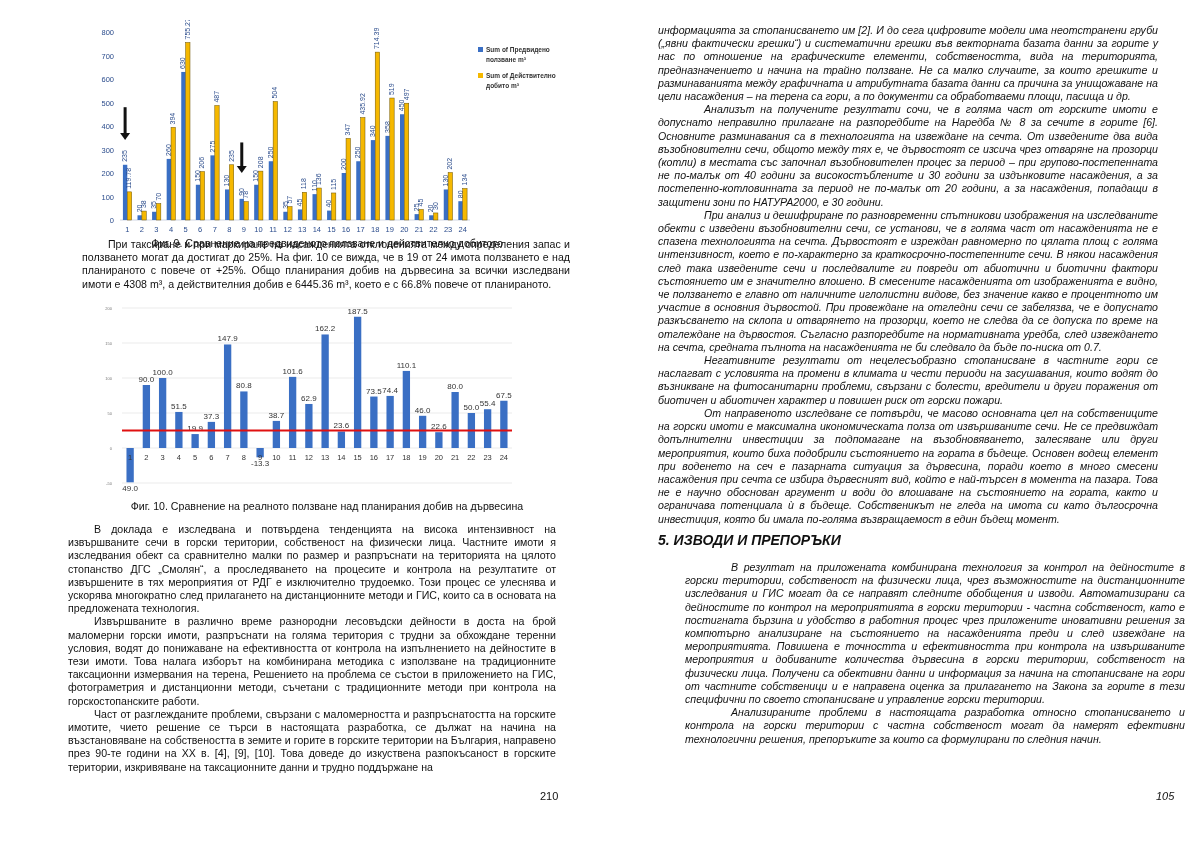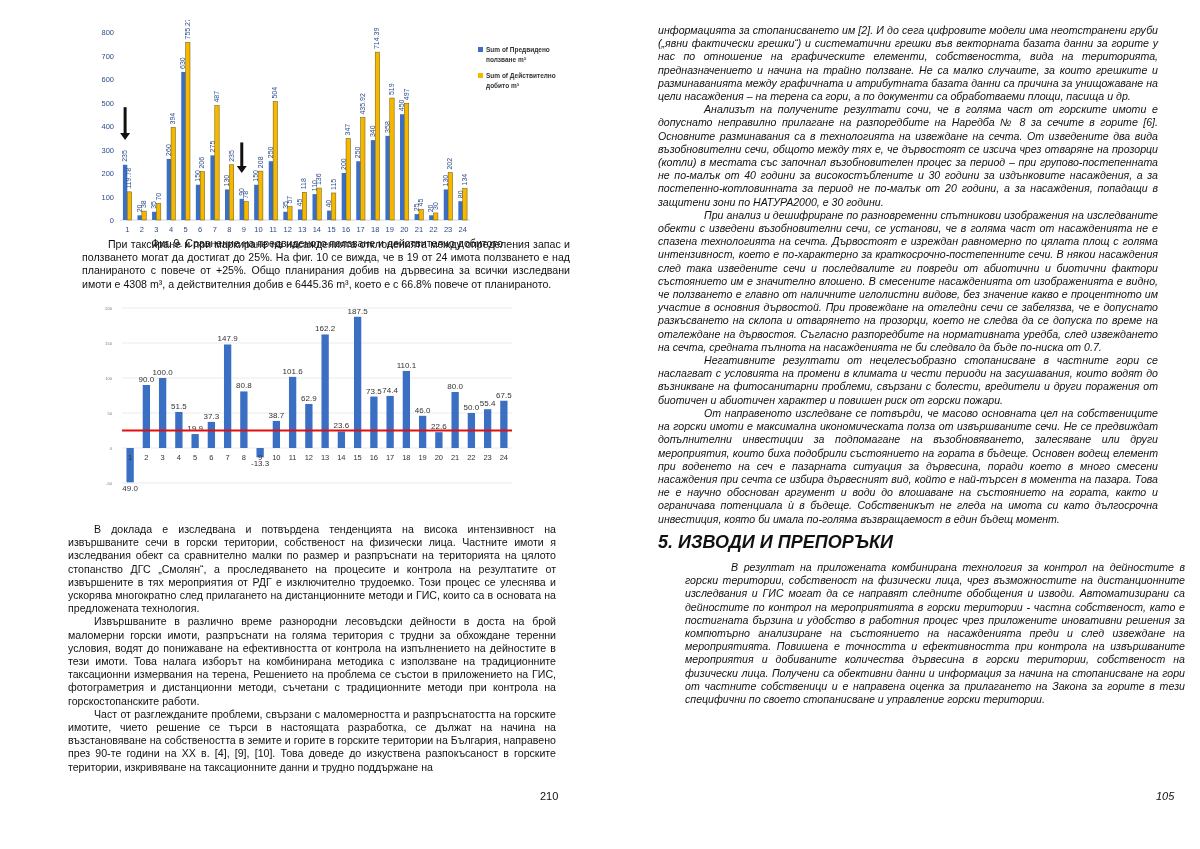--- a/index.html
+++ b/index.html
@@ -7,21 +7,21 @@
            font-family: "Liberation Sans", sans-serif; color: #111; }
     .page { position: absolute; top: 0; height: 849px; }
     #page-left { left: 0; width: 600px; }
     #page-right { left: 616px; width: 600px; font-style: italic; }
     .text-block { position: absolute; font-size: 10.6px; line-height: 13.2px; text-align: justify; }
     .text-block p { margin: 0; text-indent: 26px; }
     .text-block p.noindent { text-indent: 0; }
     .right-text p { text-indent: 46px; }
     .right-text p.noindent { text-indent: 0; }
     .caption { position: absolute; font-size: 10.6px; line-height: 13px; text-align: center; }
-    .heading { position: absolute; font-size: 18px; font-weight: bold; }
+    .heading { position: absolute; font-size: 14px; font-weight: bold; }
     .page-number { position: absolute; font-size: 11px; }
     svg text { font-family: "Liberation Sans", sans-serif; }
   </style>
 </head>
 <body>
 
 <div class="page" id="page-left">
 
   <svg id="fig9" style="position:absolute; left:90px; top:20px;" width="470" height="220">
       <text x="24" y="203" text-anchor="end" font-size="7.5" fill="#2b4c8c">0</text>
@@ -253,20 +253,21 @@
       <text x="371.375" y="160" text-anchor="middle" font-size="7.5" fill="#333">22</text>
       <rect x="383.96875" y="109.22" width="7.3125" height="38.78" fill="#3a6fc4"></rect>
       <text x="387.625" y="106.22" text-anchor="middle" font-size="8" fill="#333">55.4</text>
       <text x="387.625" y="160" text-anchor="middle" font-size="7.5" fill="#333">23</text>
       <rect x="400.21875" y="100.75" width="7.3125" height="47.25" fill="#3a6fc4"></rect>
       <text x="403.875" y="97.75" text-anchor="middle" font-size="8" fill="#333">67.5</text>
       <text x="403.875" y="160" text-anchor="middle" font-size="7.5" fill="#333">24</text>
       <line x1="22" x2="412" y1="130.5" y2="130.5" stroke="#e01010" stroke-width="2"></line>
     </svg>
 
+  <div class="caption" style="left:82px; top:500px; width:490px;">Фиг. 10. Сравнение на реалното ползване над планирания добив на дървесина</div>
 
   <div class="text-block" style="left:68px; top:523px; width:488px;">
     <p>В доклада е изследвана и потвърдена тенденцията на висока интензивност на извършваните сечи в горски територии, собственост на физически лица. Частните имоти я изследвания обект са сравнително малки по размер и разпръснати на територията на цялото стопанство ДГС „Смолян“, а проследяването на процесите и контрола на резултатите от извършените в тях мероприятия от РДГ е изключително трудоемко. Този процес се улеснява и ускорява многократно след прилагането на дистанционните методи и ГИС, които са в основата на предложената технология.</p>
     <p>Извършваните в различно време разнородни лесовъдски дейности в доста на брой маломерни горски имоти, разпръснати на голяма територия с трудни за обхождане теренни условия, водят до понижаване на ефективността от контрола на изпълнението на дейностите в тези имоти. Това налага изборът на комбинирана  методика с използване на традиционните таксационни измервания на терена, Решението на проблема се състои в приложението на ГИС, фотограметрия и дистанционни методи, съчетани с традиционните методи при контрола на горскостопанските работи.</p>
     <p>Част от разглежданите проблеми, свързани с маломерността и разпръснатостта на горските имотите, чието решение се търси в настоящата разработка, се дължат на начина на възстановяване на собствеността в земите и горите в горските територии на България, направено през 90-те години на XX в. [4], [9], [10]. Това доведе до изкуствена разпокъсаност в горските територии, изкривяване на таксационните данни и трудно поддържане на</p>
   </div>
 
   <div class="page-number" style="left:540px; top:790px;">210</div>
 </div>
 
@@ -276,16 +277,17 @@
     <p>Анализът на получените резултати сочи, че в голяма част от горските имоти е допуснато неправилно прилагане на разпоредбите на Наредба № 8 за сечите в горите [6]. Основните разминавания са в технологията на извеждане на сечта. От изведените два вида възобновителни сечи, общото между тях е, че дървостоят се изсича чрез отваряне на прозорци (котли) в местата със започнал възобновителен процес за период – при групово-постепенната не по-малък от 40 години за високостъблените и 30 години за издънковите насаждения, а за постепенно-котловинната за период не по-малък от 20 години, а за насаждения, попадащи в защитени зони по НАТУРА2000, е 30 години.</p>
     <p>При анализ и дешифриране по разновременни спътникови изображения на изследваните обекти с изведени възобновителни сечи, се установи, че в голяма част от насажденията не е спазена технологията на сечта. Дървостоят е изреждан равномерно по цялата площ с голяма интензивност, което е по-характерно за краткосрочно-постепенните сечи. В някои насаждения след така изведените сечи и последвалите ги повреди от абиотични и биотични фактори състоянието им е значително влошено. В смесените насажденията от изображенията е видно, че ползването е главно от наличните иглолистни видове, без значение какво е процентното им участие в основния дървостой. При провеждане на отгледни сечи се забелязва, че е допуснато разкъсването на склопа и отварянето на прозорци, което не следва да се допуска по време на отглеждане на дървостоя. Съгласно разпоредбите на нормативната уредба, след извеждането на сечта, средната пълнота на насажденията не би следвало да бъде по-ниска от 0.7.</p>
     <p>Негативните резултати от нецелесъобразно стопанисване в частните гори се наслагват с условията на промени в климата и чести периоди на засушавания, които водят до възникване на фитосанитарни проблеми, свързани с болести, вредители и други поражения от биотичен и абиотичен характер и повишен риск от горски пожари.</p>
     <p>От направеното изследване се потвърди, че масово основната цел на собствениците на горски имоти е максимална икономическата полза от извършваните сечи. Не се предвиждат допълнителни инвестиции за подпомагане на възобновяването, залесяване или други мероприятия, които биха подобрили състоянието на гората в бъдеще. Основен водещ елемент при воденето на сеч е пазарната ситуация за дървесина, поради което в много смесени насаждения при сечта се избира дървесният вид, който е най-търсен в момента на пазара. Това не е научно обоснован аргумент и води до влошаване на състоянието на гората, както и ограничава потенциала ѝ в бъдеще. Собственикът не гледа на имота си като дългосрочна инвестиция, която би имала по-голяма възвращаемост в един бъдещ момент.</p>
   </div>
 
   <div class="heading" style="left:42px; top:532px;">5. ИЗВОДИ И ПРЕПОРЪКИ</div>
 
   <div class="text-block right-text" style="left:42px; top:561px; width:500px;margin-left:27px;">
     <p>В резултат на приложената комбинирана технология за контрол на дейностите в горски територии, собственост на физически лица, чрез възможностите на дистанционните изследвания и ГИС могат да се направят следните обобщения и изводи. Автоматизирани са дейностите по контрол на мероприятията в горски територии - частна собственост, като е постигната бързина и удобство в работния процес чрез приложените иновативни решения за компютърно анализиране на състоянието на насажденията преди и след извеждане на мероприятията. Повишена е точността и ефективността при контрола на извършваните мероприятия и добиваните количества дървесина в горски територии, собственост на физически лица. Получени са обективни данни и информация за начина на стопанисване на гори от частните собственици и е направена оценка за прилагането на Закона за горите в тези специфични по своето стопанисване и управление горски територии.</p>
+    <p>Анализираните проблеми в настоящата разработка относно стопанисването и контрола на горски територии с частна собственост могат да намерят ефективни технологични решения, препоръките за които са формулирани по следния начин.</p>
   </div>
 
   <div class="page-number" style="left:540px; top:790px;">105</div>
 </div>
 
 </body></html>

